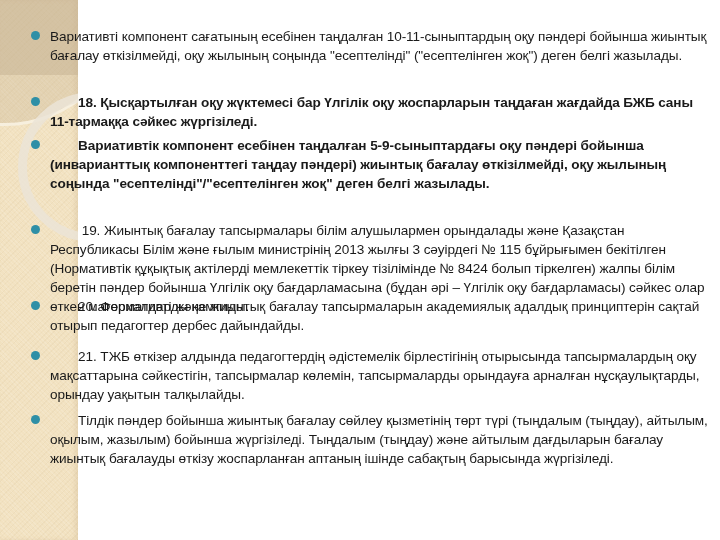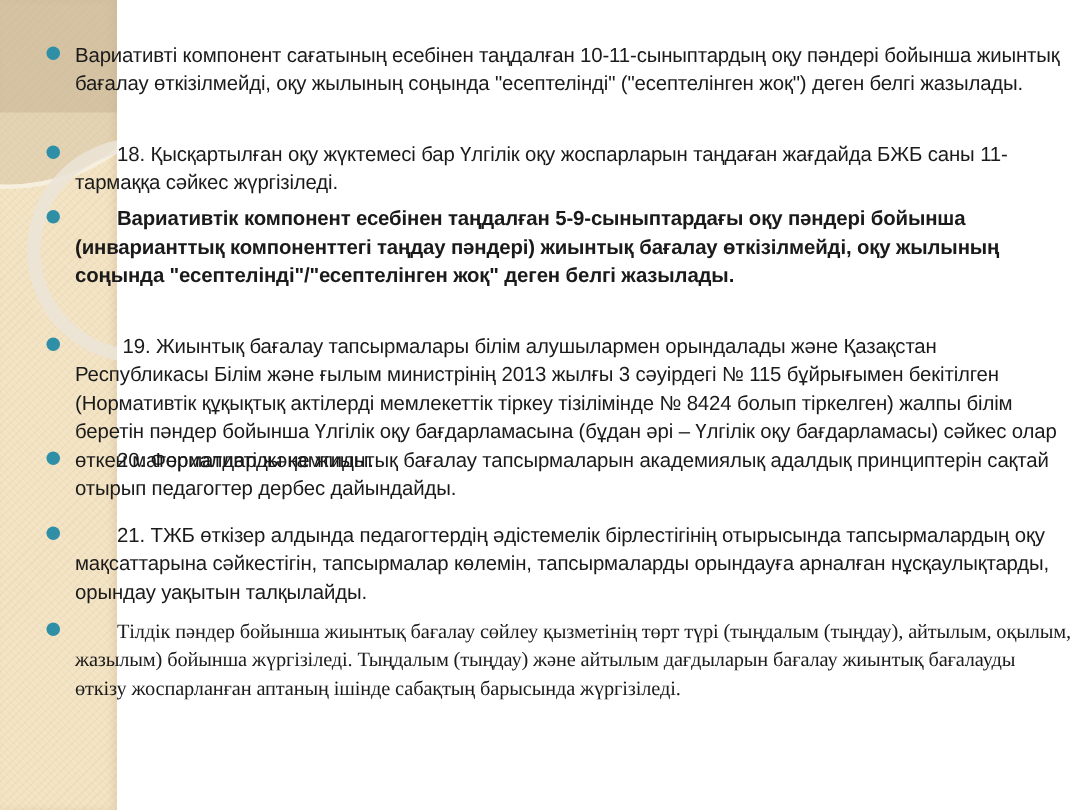--- a/index.html
+++ b/index.html
@@ -102,21 +102,21 @@
   <div class="circle-big"></div>
   <div class="circle-small"></div>
 </div>
 
 <div class="content">
   <div class="item" style="top:27px;">
     <span class="bullet"></span>
     <span>Вариативті компонент сағатының есебінен таңдалған 10-11-сыныптардың оқу пәндері бойынша жиынтық бағалау өткізілмейді, оқу жылының соңында "есептелінді" ("есептелінген жоқ") деген белгі жазылады.</span>
   </div>
 
-  <div class="item" style="top:93px;">
+  <div class="item" style="top:93px;font-weight:bold;">
     <span class="bullet"></span>
     <span class="indent"></span><span>18. Қысқартылған оқу жүктемесі бар Үлгілік оқу жоспарларын таңдаған жағдайда БЖБ саны 11-тармаққа сәйкес жүргізіледі.</span>
   </div>
 
   <div class="item" style="top:136px;font-weight:bold;">
     <span class="bullet"></span>
     <span class="indent"></span><span>Вариативтік компонент есебінен таңдалған 5-9-сыныптардағы оқу пәндері бойынша (инварианттық компоненттегі таңдау пәндері) жиынтық бағалау өткізілмейді, оқу жылының соңында "есептелінді"/"есептелінген жоқ" деген белгі жазылады.</span>
   </div>
 
   <div class="item" style="top:221px;">
@@ -127,17 +127,17 @@
   <div class="item" style="top:297px;">
     <span class="bullet"></span>
     <span class="indent"></span><span>20. Формативті және жиынтық бағалау тапсырмаларын академиялық адалдық принциптерін сақтай отырып педагогтер дербес дайындайды.</span>
   </div>
 
   <div class="item" style="top:347px;">
     <span class="bullet"></span>
     <span class="indent"></span><span>21. ТЖБ өткізер алдында педагогтердің әдістемелік бірлестігінің отырысында тапсырмалардың оқу мақсаттарына сәйкестігін, тапсырмалар көлемін, тапсырмаларды орындауға арналған нұсқаулықтарды, орындау уақытын талқылайды.</span>
   </div>
 
-  <div class="item" style="top:411px;font-family:Liberation Serif, serif;">
+  <div class="item" style="top:411px;">
     <span class="bullet"></span>
     <span class="indent"></span><span>Тілдік пәндер бойынша жиынтық бағалау сөйлеу қызметінің төрт түрі (тыңдалым (тыңдау), айтылым, оқылым, жазылым) бойынша жүргізіледі. Тыңдалым (тыңдау) және айтылым дағдыларын бағалау жиынтық бағалауды өткізу жоспарланған аптаның ішінде сабақтың барысында жүргізіледі.</span>
   </div>
 </div>
 
 </body></html>

